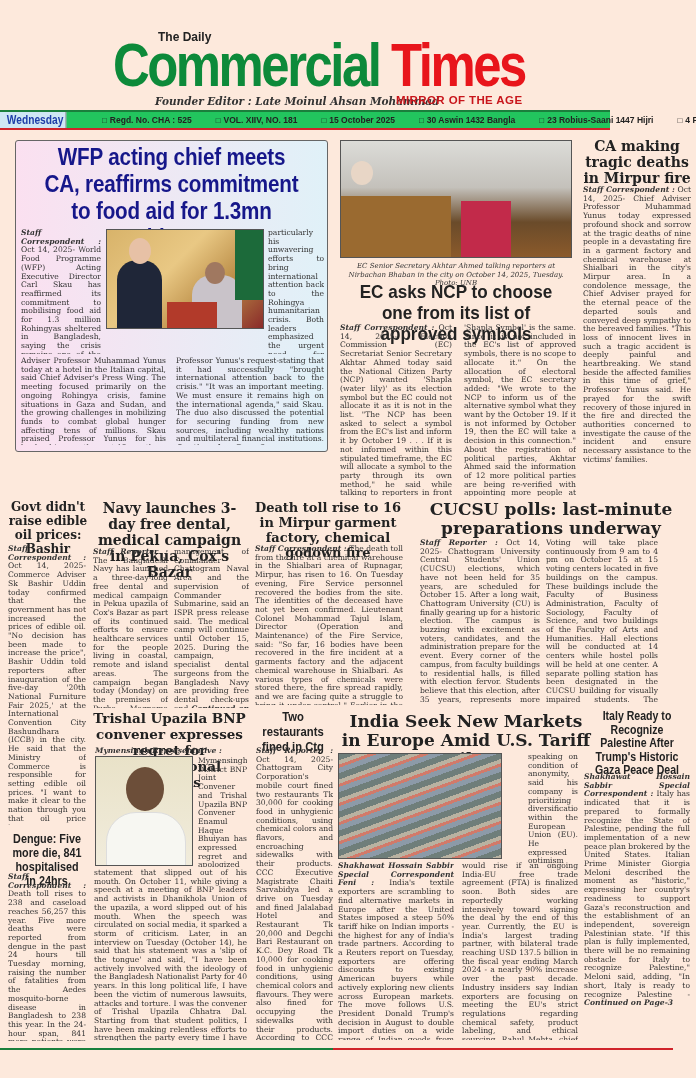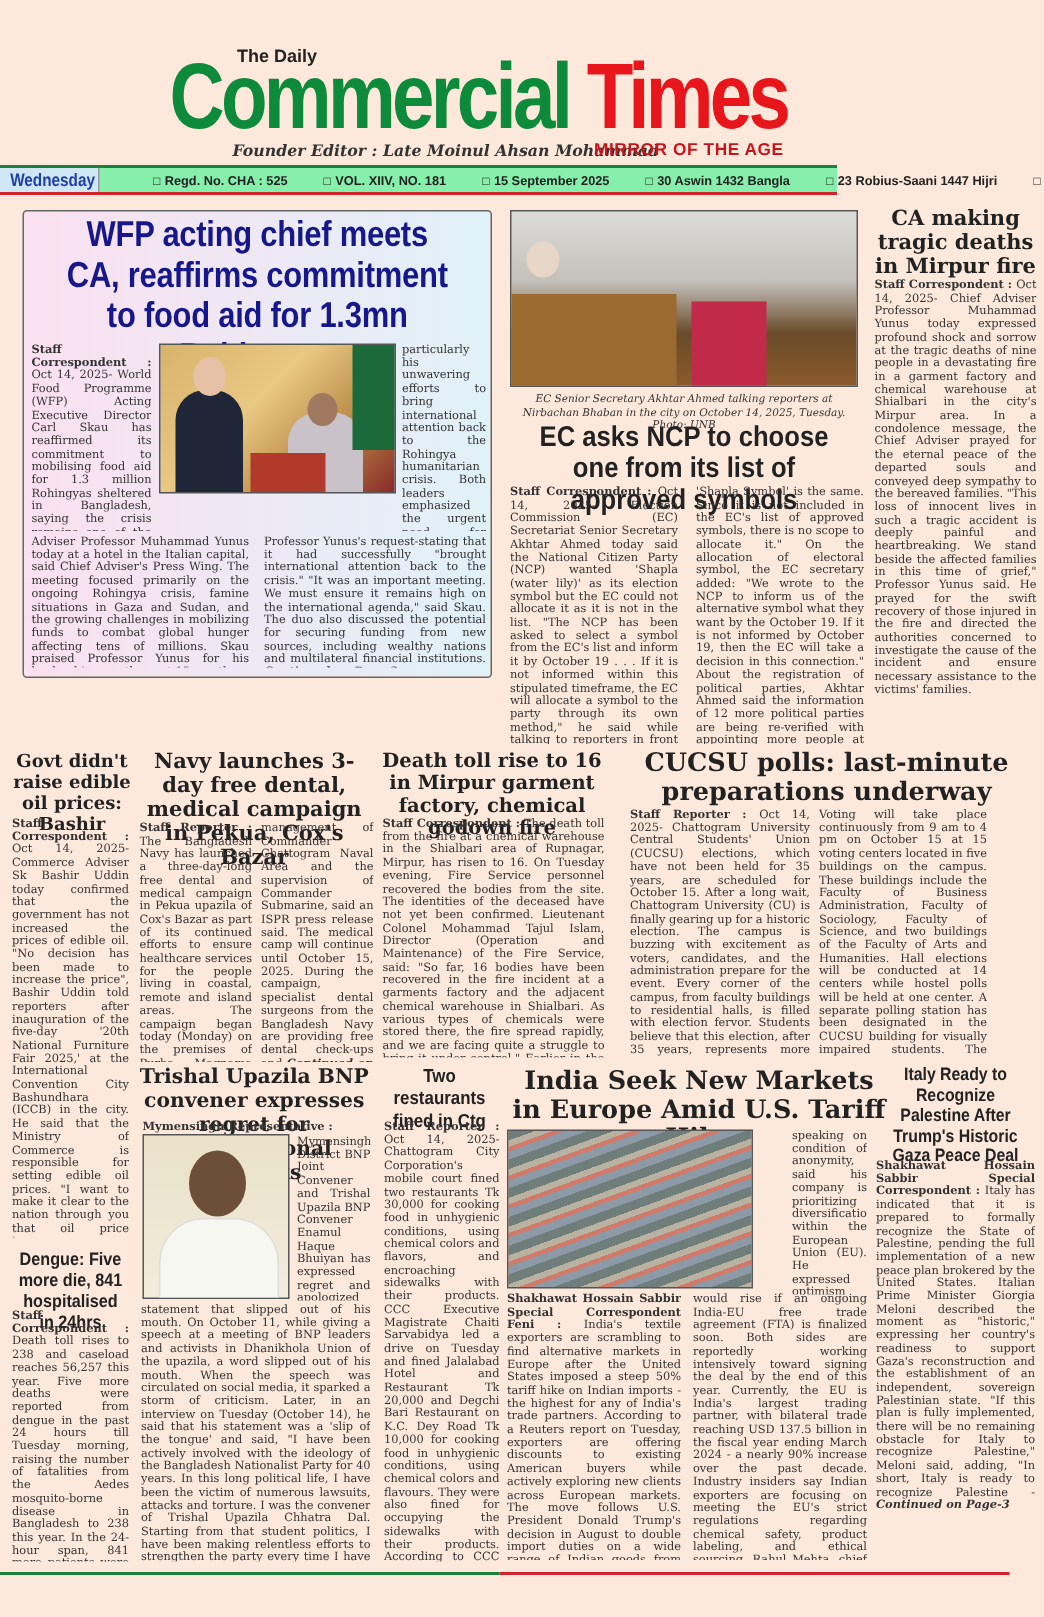--- a/index.html
+++ b/index.html
@@ -4,28 +4,28 @@
 <style>
 *{box-sizing:border-box;margin:0;padding:0}
 body{width:696px;height:1078px;background:#fde9dc;font-family:"DejaVu Serif",serif;color:#222;overflow:hidden;position:relative}
 .mast{position:absolute;left:0;top:0;width:696px;height:110px}
 .mast .daily{position:absolute;left:158px;top:30px;font-family:"Liberation Sans",sans-serif;font-weight:bold;font-size:12px;color:#222}
 .mast .logo{position:absolute;left:113px;top:34px;font-family:"Liberation Sans",sans-serif;font-weight:bold;font-size:62px;letter-spacing:-3px;line-height:62px;transform:scaleX(0.82);transform-origin:left}
 .mast .logo .g{color:#0d8a3a}
 .mast .logo .r{color:#e8151b}
 .mast .founder{position:absolute;left:155px;top:95px;font-style:italic;font-weight:bold;font-size:10.5px;color:#333}
 .mast .motto{position:absolute;left:396px;top:94px;font-family:Liberation Sans, sans-serif;font-weight:bold;font-size:11.5px;color:#c8151b;letter-spacing:.4px}
-.infobar{position:absolute;left:0;top:110px;width:558px;height:20px;border-top:2px solid #1a7f3c;border-bottom:2px solid #d0232a;background:#86efac;display:flex;align-items:center;font-family:"Liberation Sans",sans-serif;font-size:8.5px;font-weight:bold;color:#222}
+.infobar{position:absolute;left:0;top:110px;width:610px;height:20px;border-top:2px solid #1a7f3c;border-bottom:2px solid #d0232a;background:#22c55e;display:flex;align-items:center;font-family:"Liberation Sans",sans-serif;font-size:8.5px;font-weight:bold;color:#222}
 .infobar .day{background:#cfe7f4;color:#1e3ea8;font-size:12px;font-weight:bold;padding:0 8px;height:100%;display:flex;align-items:center;border-right:1px solid #888;transform:scaleX(.85);transform-origin:left;width:78px}
 .infobar .item{margin-left:24px;white-space:nowrap}
 .infobar .item::before{content:"\25A1";font-size:8px;margin-right:3px}
 .box-wfp{position:absolute;left:15px;top:140px;width:313px;height:312px;border:1.5px solid #666;border-radius:3px;background:linear-gradient(90deg,#fbe0f0,#e0f1f8)}
 .hl-wfp{position:absolute;left:0;width:100%;top:2px;text-align:center;font-family:"Liberation Sans",sans-serif;font-weight:bold;color:#16178a;font-size:24px;line-height:27px;transform:scaleX(.86);letter-spacing:-.2px}
 .txt{font-size:7.6px;line-height:8.7px;text-align:justify;color:#333}
-.txt .by{font-weight:bold}
+.txt .by{font-style:italic;font-weight:bold}
 .txt .cont{font-style:italic;font-weight:bold}
 .photo{position:absolute;border:1px solid #555;overflow:hidden}
 .cap{font-style:italic;font-size:7px;line-height:8.5px;text-align:center;color:#333}
 .hl{font-weight:bold;text-align:center;color:#222}
 .hlsans{font-family:"Liberation Sans",sans-serif}
 .abs{position:absolute}
 .rule-bottom{position:absolute;left:0;top:1048px;height:2px;width:696px}
 </style>
 </head>
 <body>
@@ -37,21 +37,21 @@
     <span class="r">Times</span>
   </div>
   <div class="founder">Founder Editor : Late Moinul Ahsan Mohammad</div>
   <div class="motto">MIRROR OF THE AGE</div>
 </div>
 
 <div class="infobar">
   <div class="day">Wednesday</div>
   <span class="item">Regd. No. CHA : 525</span>
   <span class="item">VOL. XIIV,  NO. 181</span>
-  <span class="item">15 September 2025</span>
+  <span class="item">15 October 2025</span>
   <span class="item">30 Aswin 1432 Bangla</span>
   <span class="item">23 Robius-Saani 1447 Hijri</span>
   <span class="item">4 Page  Price : Tk. 5.00</span>
 </div>
 
 <div class="box-wfp">
   <div class="hl-wfp">WFP acting chief meets CA, reaffirms commitment to food aid for 1.3mn Rohingyas</div>
   <div class="abs txt" style="left:5px;top:88px;width:80px;height:125px;overflow:hidden">
     <span class="by">Staff Correspondent : </span>
     <span>Oct 14, 2025- World Food Programme (WFP) Acting Executive Director Carl Skau has reaffirmed its commitment to mobilising food aid for 1.3 million Rohingyas sheltered in Bangladesh, saying the crisis remains one of the Rome-based UN agency's top agenda. The acting WFP chief made the comments when he called on Chief</span>

